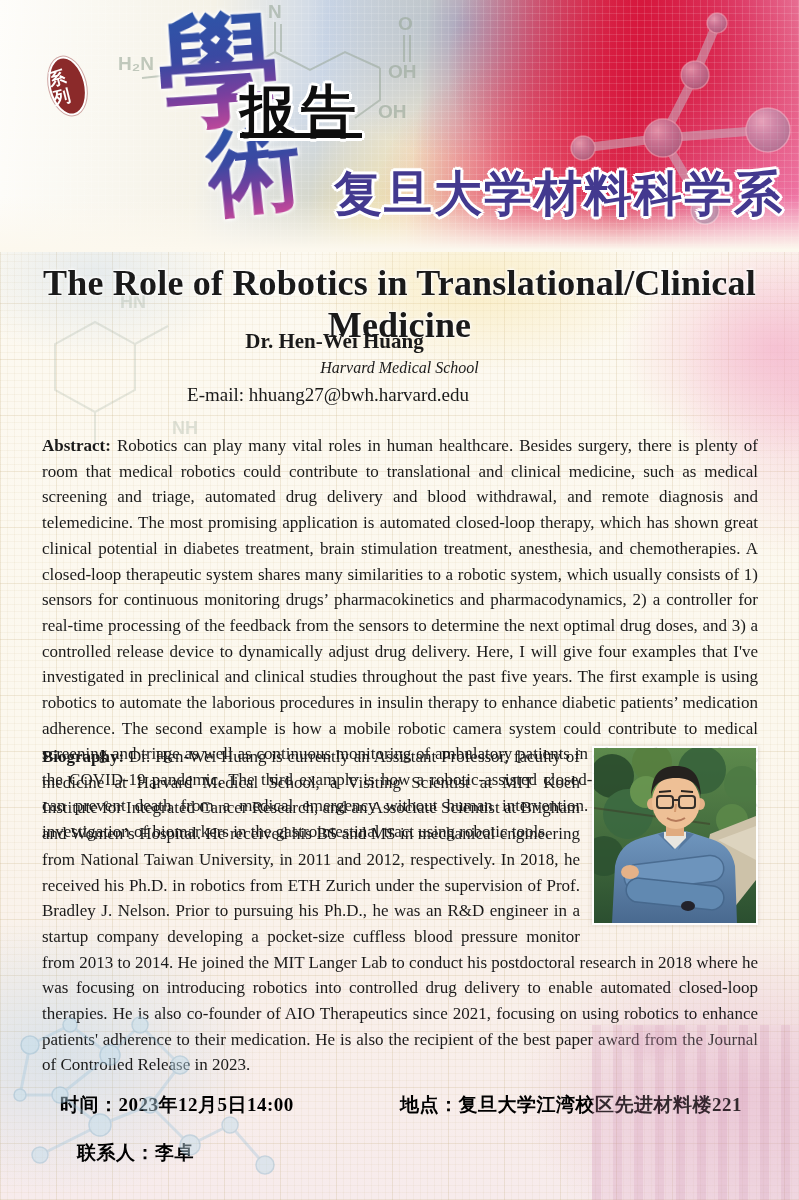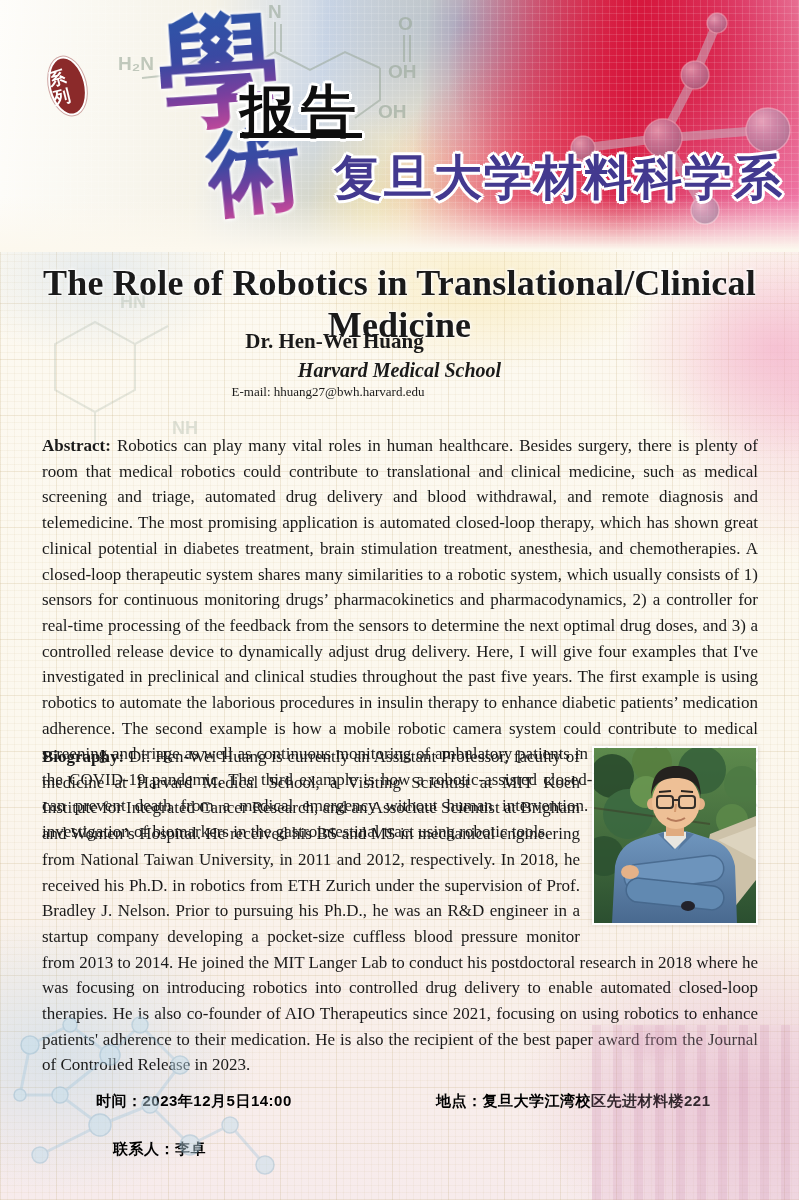--- a/index.html
+++ b/index.html
@@ -54,57 +54,57 @@
   .calli-shu { left:207px; top:122px; font-size:94px; line-height:1; transform:rotate(-6deg); }
   .report {
     position:absolute; left:240px; top:84px;
     font-family:"Liberation Sans", sans-serif; font-weight:900; font-size:55px; line-height:1;
     letter-spacing:6px; color:#0e0e0e;
     text-shadow:-2px -2px 0 #fff, 2px -2px 0 #fff, -2px 2px 0 #fff, 2px 2px 0 #fff,
                 -3px 0 0 #fff, 3px 0 0 #fff, 0 -3px 0 #fff, 0 3px 0 #fff;
     text-decoration:underline;
   }
   .dept {
-    position:absolute; left:334px; top:154px;
+    position:absolute; left:334px; top:170px;
     font-family:"Liberation Sans", sans-serif; font-weight:900; font-size:48px; line-height:1;
     letter-spacing:2px; color:#43398f;
     text-shadow:-2px -2px 0 #fff, 2px -2px 0 #fff, -2px 2px 0 #fff, 2px 2px 0 #fff,
                 -3px 0 0 #fff, 3px 0 0 #fff, 0 -3px 0 #fff, 0 3px 0 #fff;
     white-space:nowrap;
   }
 
   
   .title {
     position:absolute; left:0; top:262px; width:799px; text-align:center;
     font-weight:700; font-size:36px; letter-spacing:.2px;
     text-shadow:0 0 3px #fff, 0 0 5px #fff, 0 0 2px #fff;
   }
   .speaker     { position:absolute; left:0; top:329px; width:669px; text-align:center; font-weight:700; font-size:21px; }
-  .affiliation { position:absolute; left:0; top:359px; width:799px; text-align:center; font-weight:700; font-style:italic; font-size:20px; }
-  .email       { position:absolute; left:0; top:384px; width:656px; text-align:center; font-size:13px; }
+  .affiliation { position:absolute; left:0; top:359px; width:799px; text-align:center; font-weight:400; font-style:italic; font-size:16px; }
+  .email       { position:absolute; left:0; top:384px; width:656px; text-align:center; font-size:19px; }
 
   
   .para {
     position:absolute; left:42px; width:716px;
     font-size:17px; line-height:25.7px; text-align:justify;
   }
   .para b { font-weight:700; }
   .abstract { top:433px; }
   .bio { top:744px; }
   .photo {
     float:right; width:166px; height:179px; margin:2px 0 6px 12px;
     border:2px solid rgba(255,255,255,.9); box-shadow:0 0 4px rgba(120,100,90,.25);
     display:block;
   }
   .photo svg { display:block; }
 
   
   .detail {
-    position:absolute; font-family:Liberation Sans, sans-serif; font-weight:700;
-    font-size:15px; color:#000; white-space:nowrap; letter-spacing:.5px;margin-left:36px;
+    position:absolute; font-family:Liberation Serif, serif; font-weight:700;
+    font-size:19px; color:#000; white-space:nowrap; letter-spacing:.5px;
   }
   .d-time   { left:60px;  top:1092px; }
   .d-venue  { left:400px; top:1092px; }
   .d-person { left:77px;  top:1140px; }
   .d-method { left:400px; top:1140px; }
 
   
   .wm-molecules { position:absolute; left:0; top:985px; opacity:.45; }
   .wm-building {
     position:absolute; left:592px; top:1025px; width:207px; height:175px; opacity:.55;

